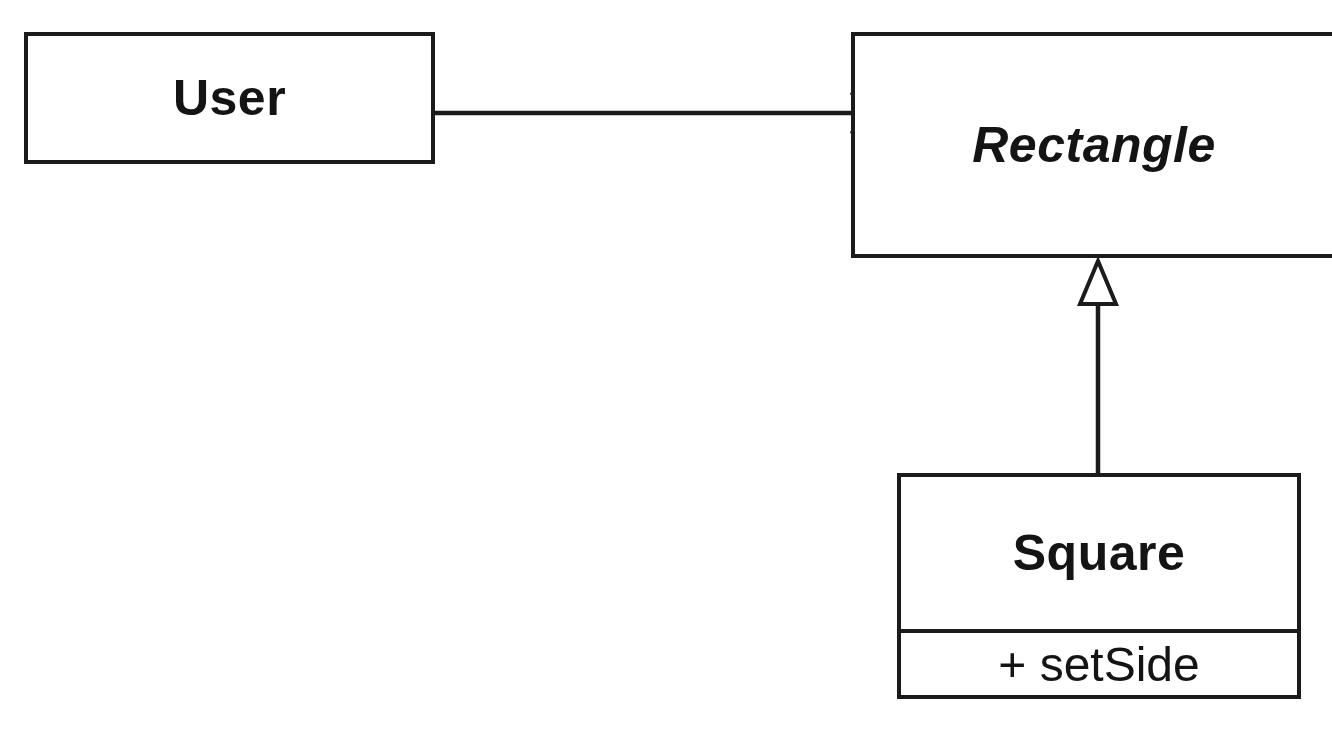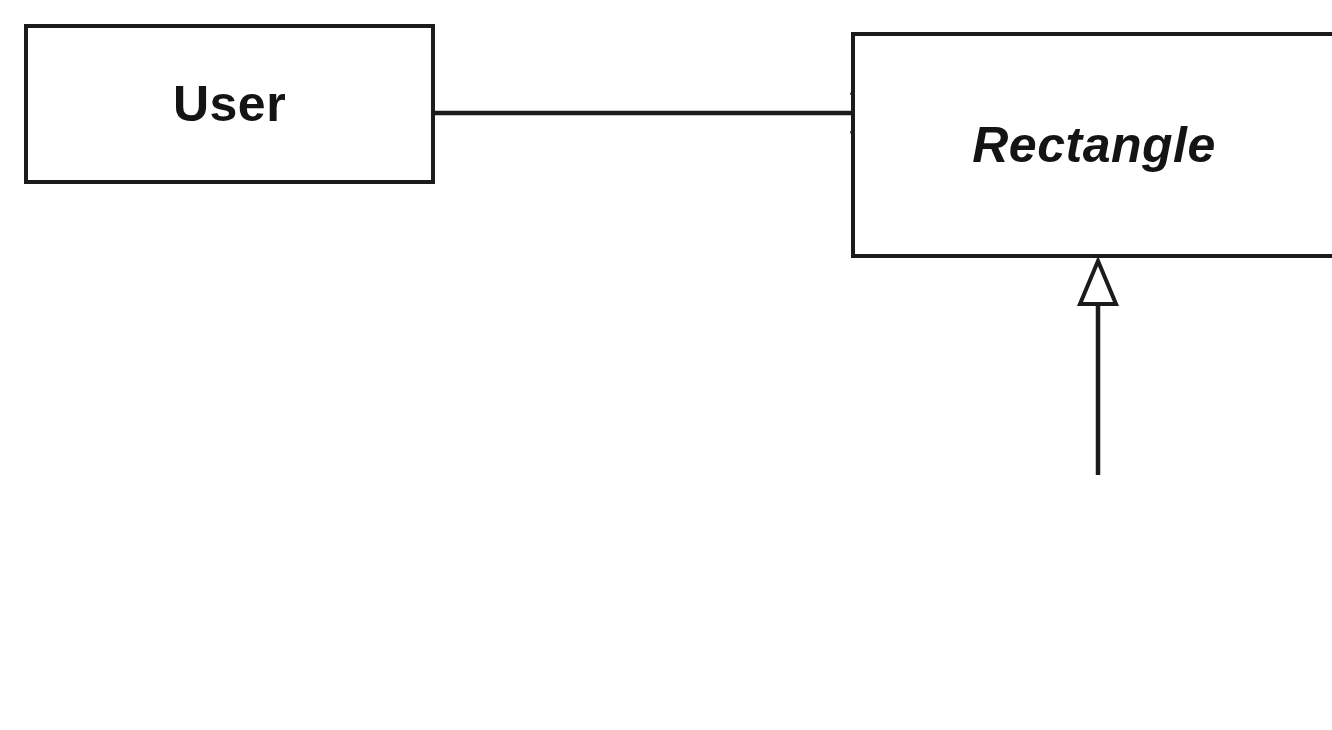--- a/index.html
+++ b/index.html
@@ -24,21 +24,21 @@
     z-index: 1;
   }
   .uml-class {
     position: absolute;
     background: #ffffff;
     border: 4px solid #1b1b1b;
     display: flex;
     flex-direction: column;
     z-index: 2;
   }
-  .uml-class-user      { left: 24px;  top: 24px;  width: 411px; height: 160px; }
+  .uml-class-user      { left: 24px;  top: 32px;  width: 411px; height: 132px; }
   .uml-class-rectangle { left: 851px; top: 32px;  width: 486px; height: 226px; font-style: italic; }
   .uml-class-square    { left: 897px; top: 473px; width: 404px; height: 226px; }
   .uml-name {
     flex: 1;
     display: flex;
     align-items: center;
     justify-content: center;
     font-weight: bold;
     font-size: 50px;
     letter-spacing: 0.5px;
@@ -71,14 +71,18 @@
   </svg>
 
   <div class="uml-class uml-class-user">
     <div class="uml-name">User</div>
   </div>
 
   <div class="uml-class uml-class-rectangle">
     <div class="uml-name">Rectangle</div>
   </div>
 
+  <div class="uml-class uml-class-square">
+    <div class="uml-name">Square</div>
+    <div class="uml-methods">+ setSide</div>
+  </div>
 
 </div>
 
 </body></html>

